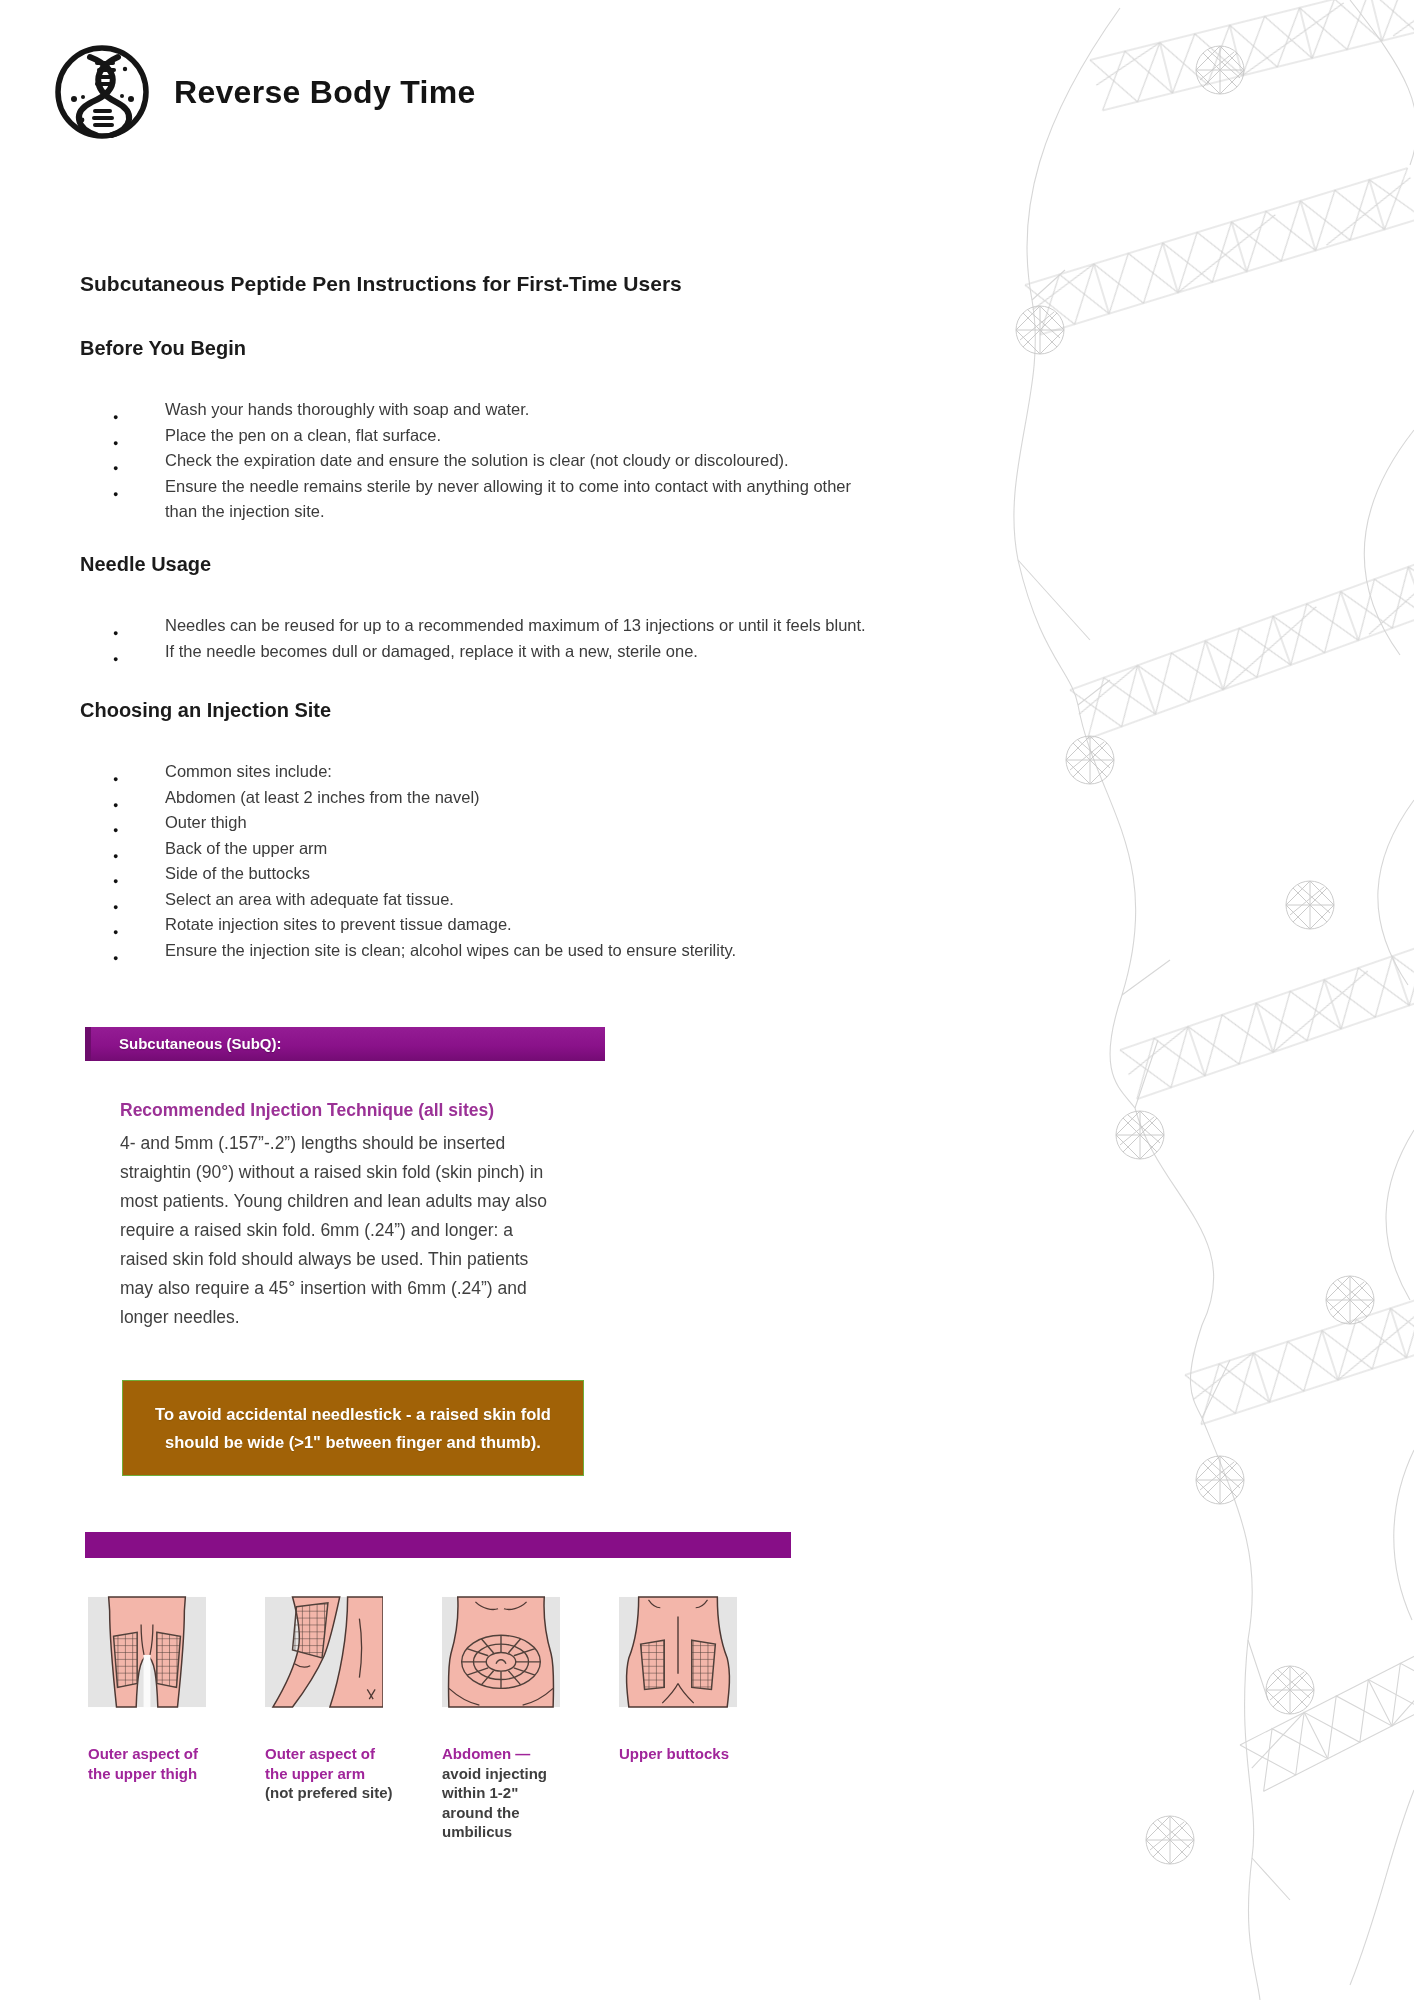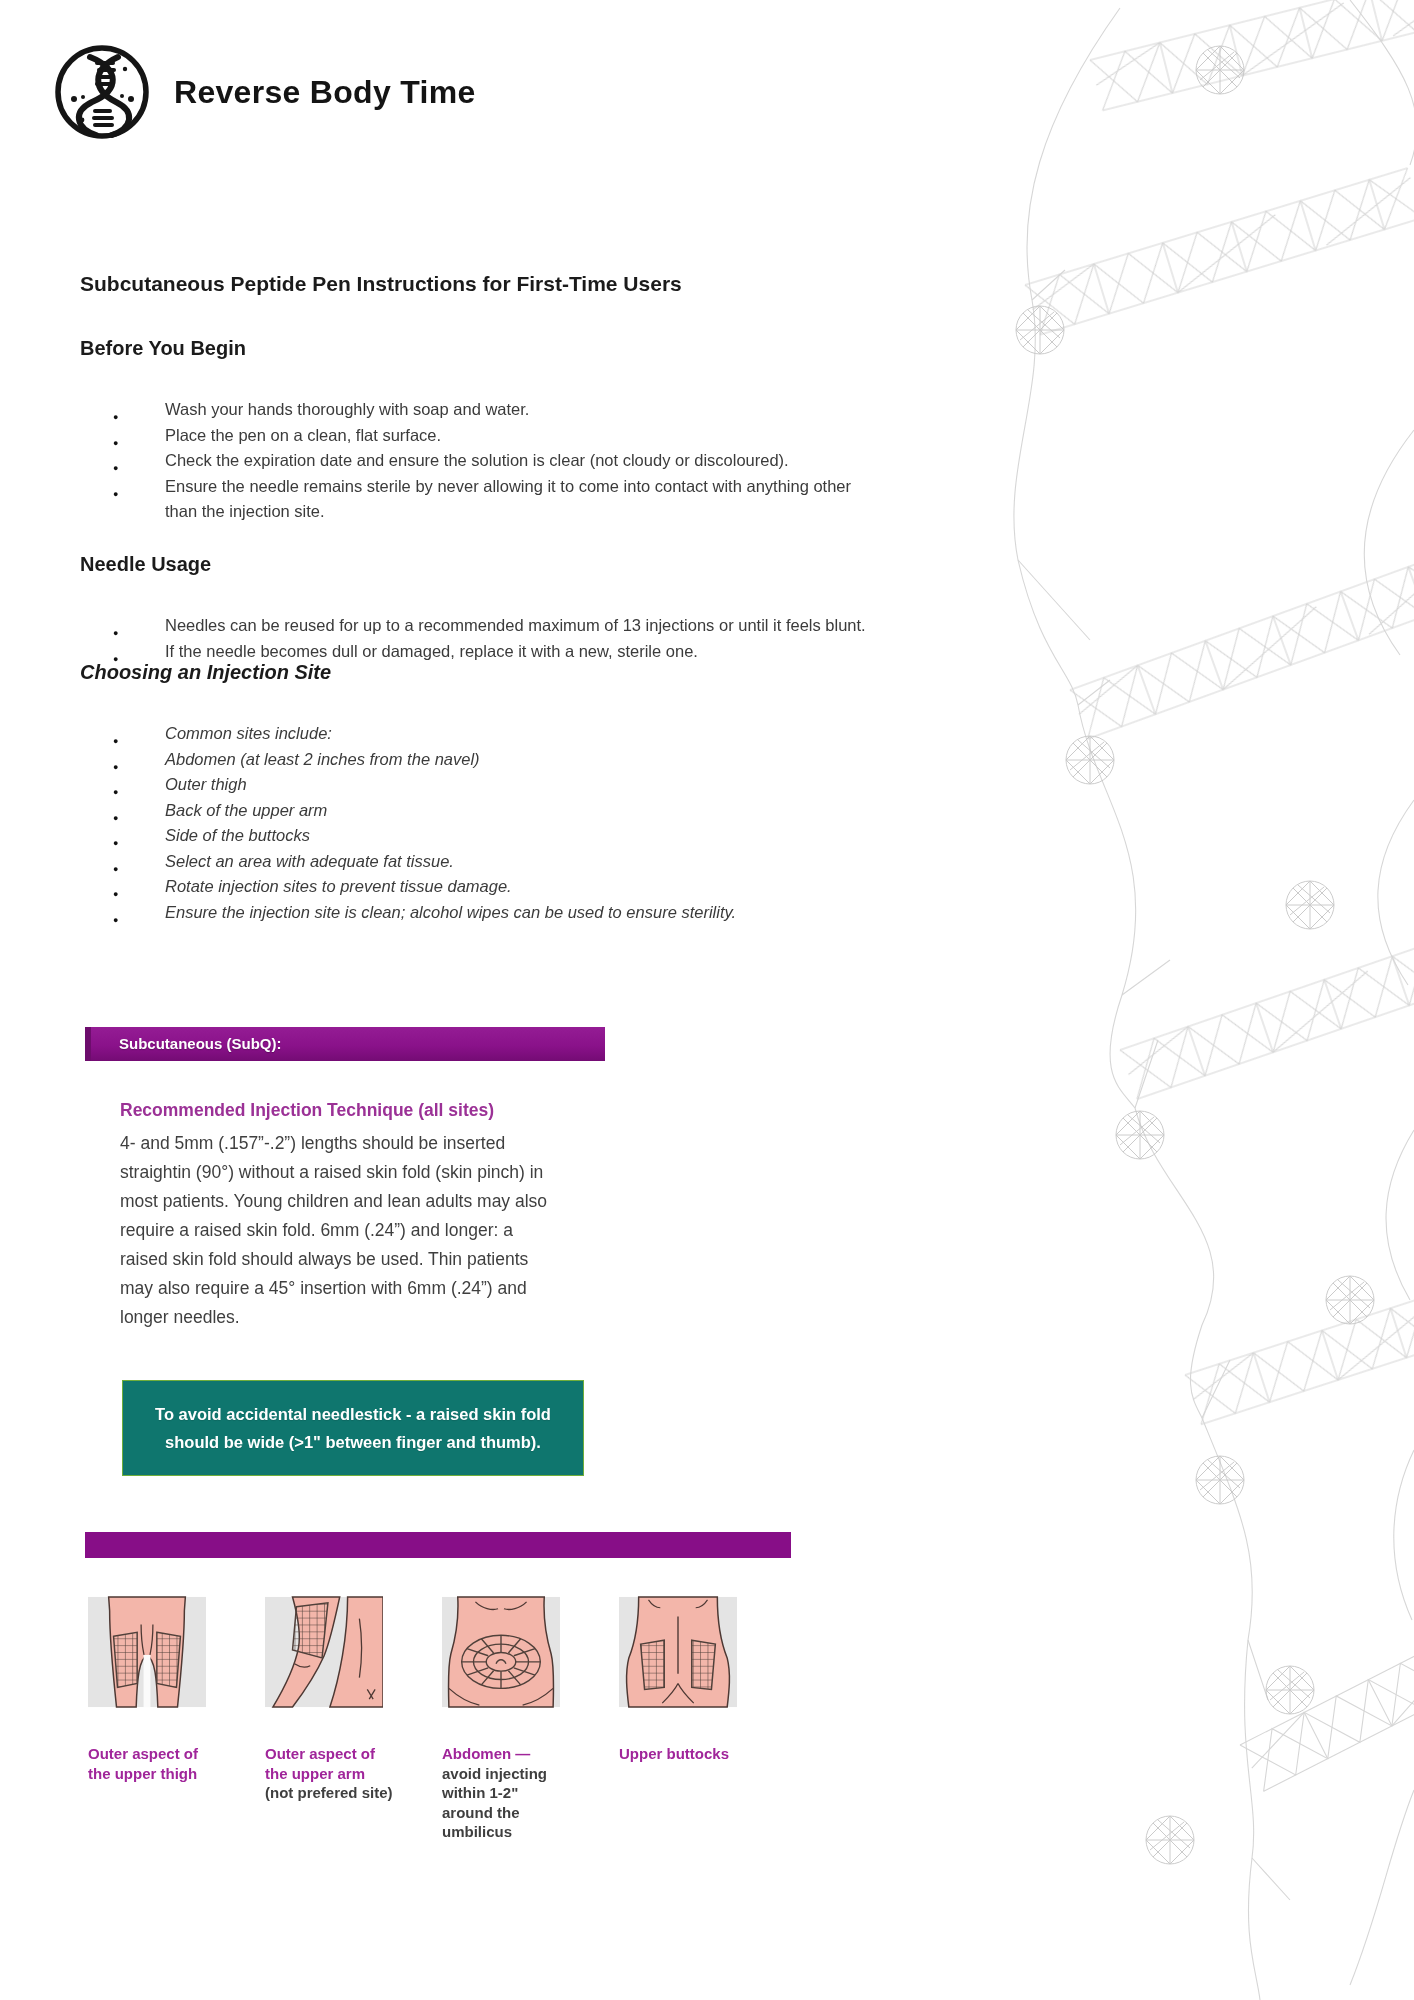--- a/index.html
+++ b/index.html
@@ -16,40 +16,40 @@
 
   
   .doc-title{position:absolute;left:80px;top:272px;margin:0;font-size:21px;font-weight:800;color:#1b1b1b;}
   .sec{position:absolute;left:80px;width:800px;}
   .sec h3{margin:0 0 36px 0;font-size:20px;font-weight:800;color:#1b1b1b;line-height:25px;}
   .sec ul{margin:0;padding:0;list-style:none;}
   .sec li{position:relative;padding-left:85px;font-size:16.5px;line-height:25.5px;color:#3b3b3b;}
   .sec li::before{content:"●";position:absolute;left:33px;top:8px;font-size:9px;color:#111;}
   .s-before{top:336px;}
   .s-needle{top:552px;}
-  .s-site{top:660px;font-style:italic;}
+  .s-site{top:698px;}
 
   
   .banner{
     position:absolute;left:85px;top:1027px;width:520px;height:34px;box-sizing:border-box;
     background:linear-gradient(180deg,#941c94 0%,#8a128a 55%,#740b74 100%);
     border-left:6px solid #6d0d6d;
     color:#fff;font-size:15px;font-weight:700;line-height:34px;padding-left:28px;
     text-shadow:0 1px 1px rgba(0,0,0,.25);
   }
 
   
   .technique{position:absolute;left:120px;top:1098px;width:442px;}
   .technique h4{margin:0 0 7px 0;font-size:17.5px;font-weight:700;color:#9b3196;line-height:24px;}
   .technique p{margin:0;font-size:17.5px;line-height:29px;color:#3f3f3f;}
 
   
   .warning-box{
     position:absolute;left:122px;top:1380px;width:462px;box-sizing:border-box;
-    background:#0f766e;border:1px solid #6fae3a;
+    background:#a16207;border:1px solid #6fae3a;
     padding:19px 30px;text-align:center;
   }
   .warning-box p{margin:0;color:#ffffff;font-size:16.5px;font-weight:700;line-height:28px;
     text-shadow:0 1px 1px rgba(0,0,0,.12);}
 
   
   .divider-bar{position:absolute;left:85px;top:1532px;width:706px;height:26px;background:#870e87;}
 
   
   .figures{position:absolute;left:88px;top:1596px;display:flex;}

